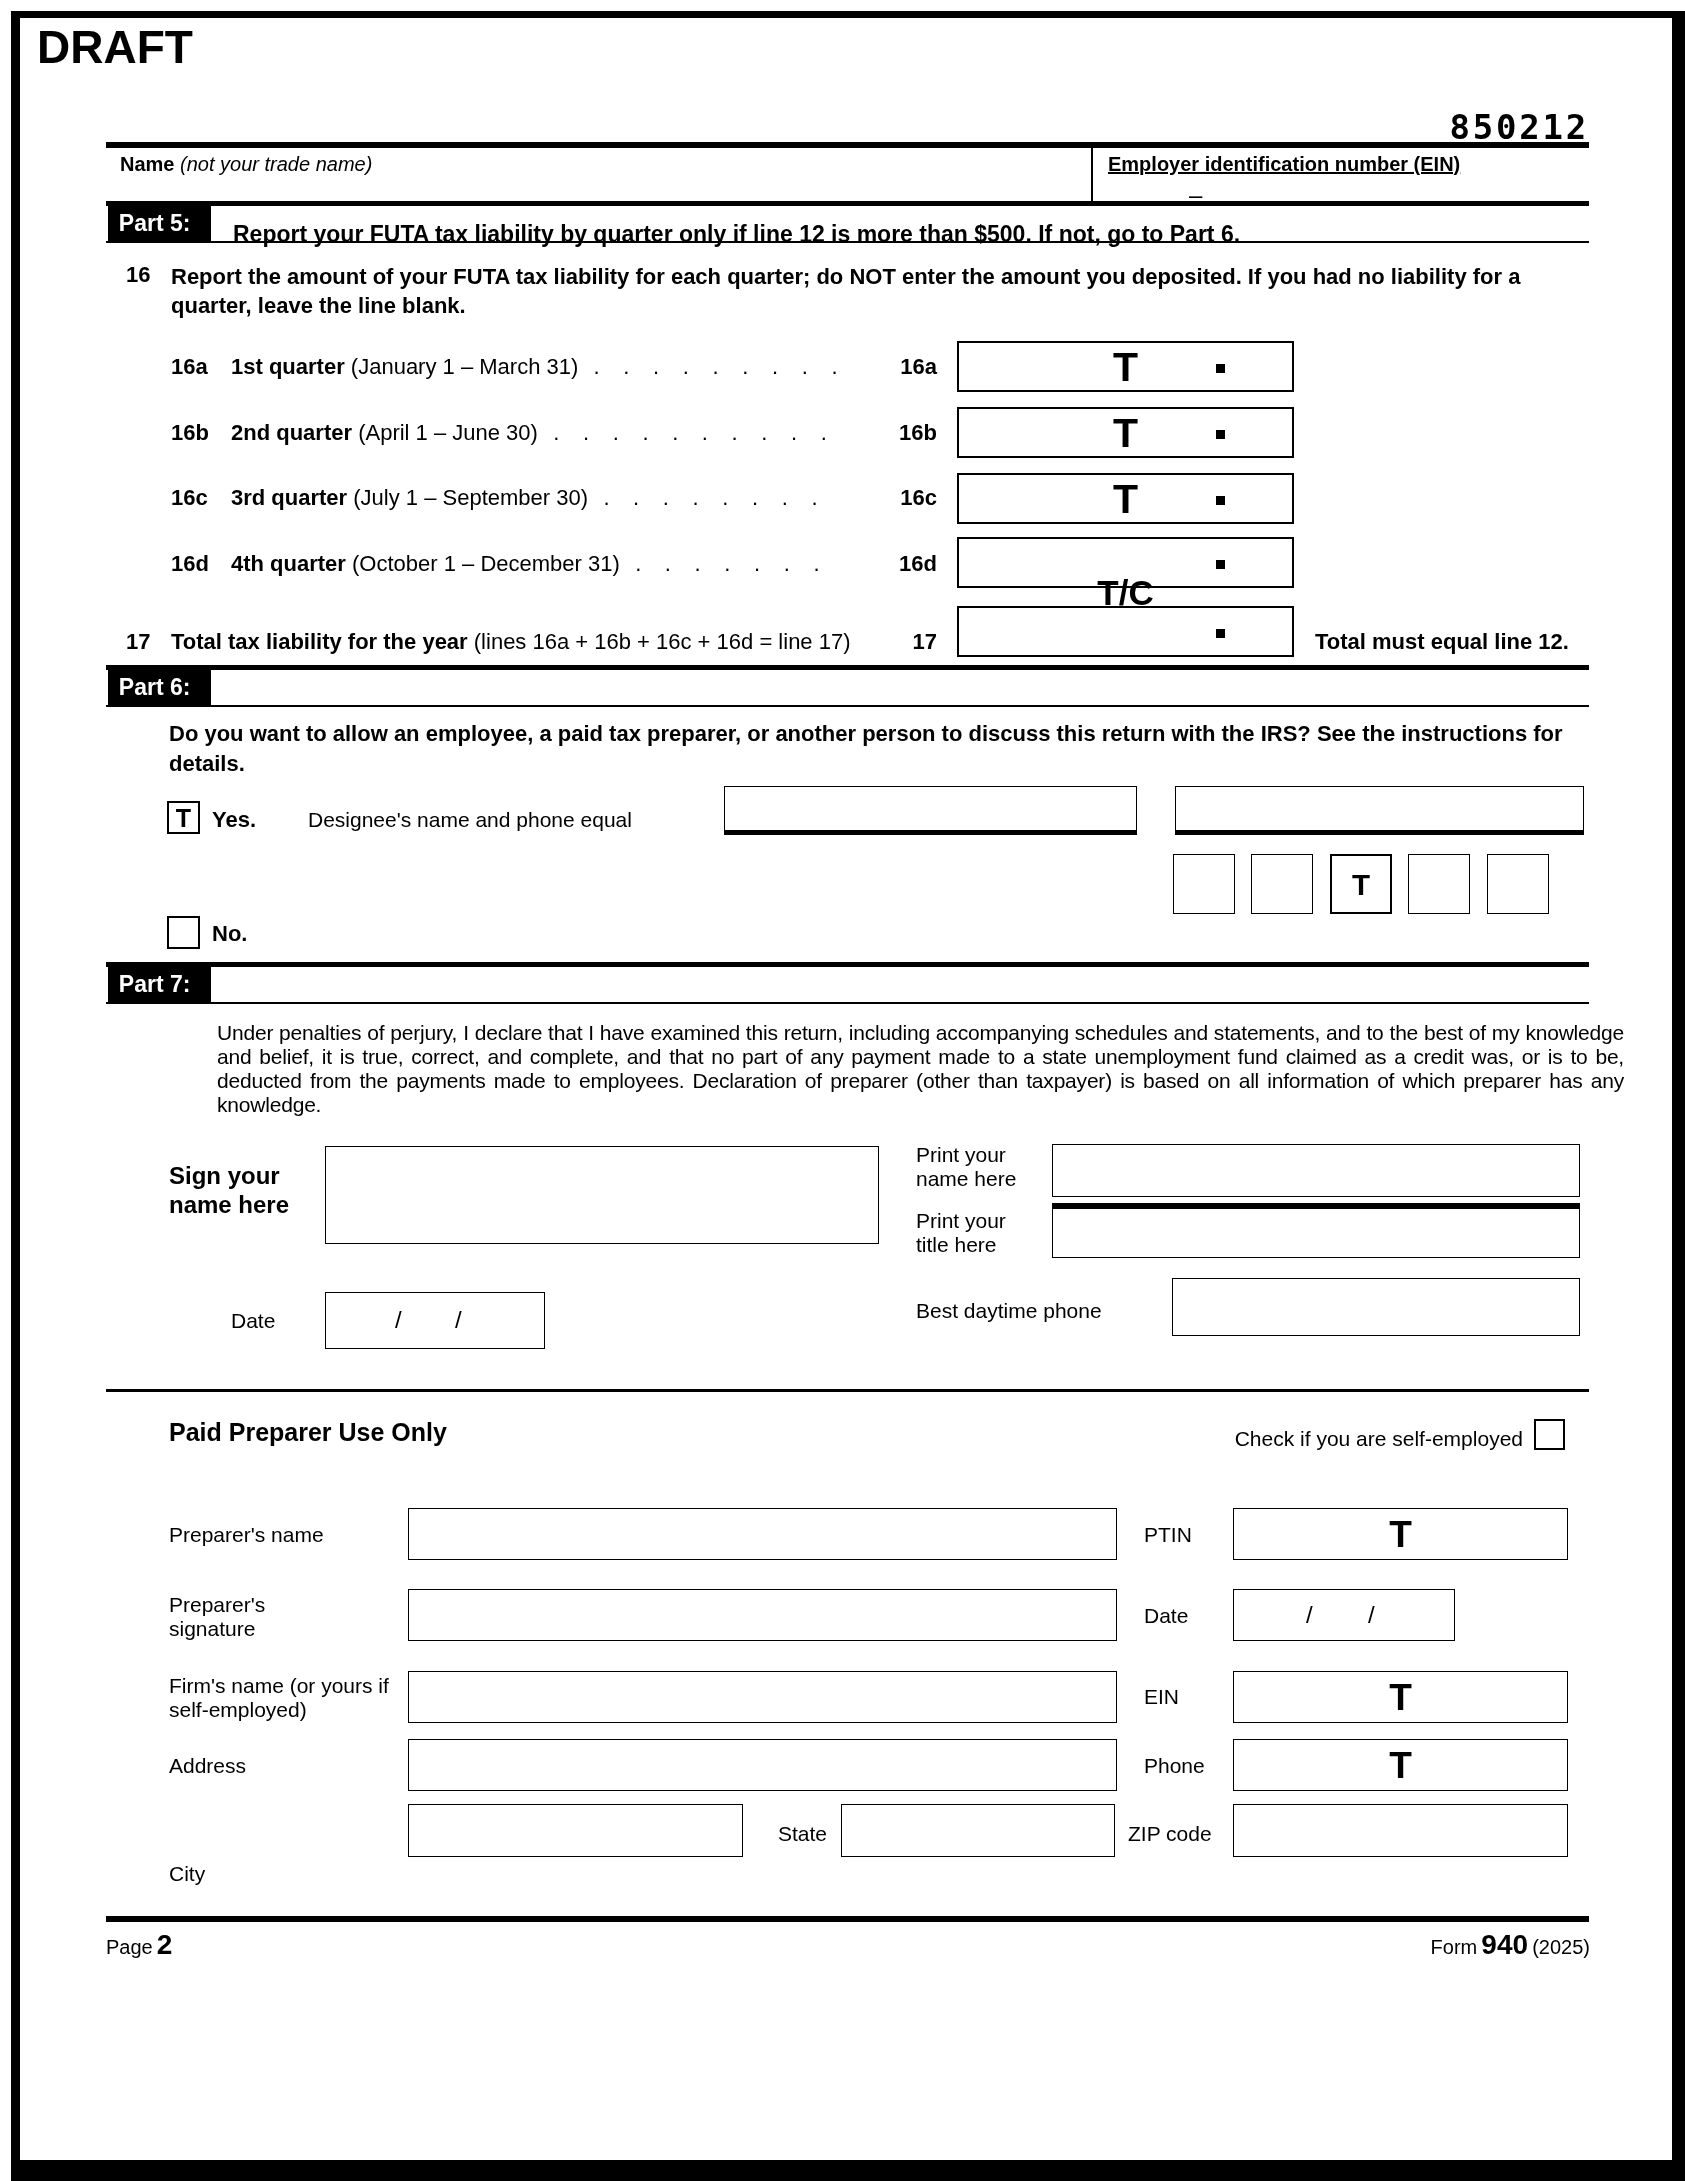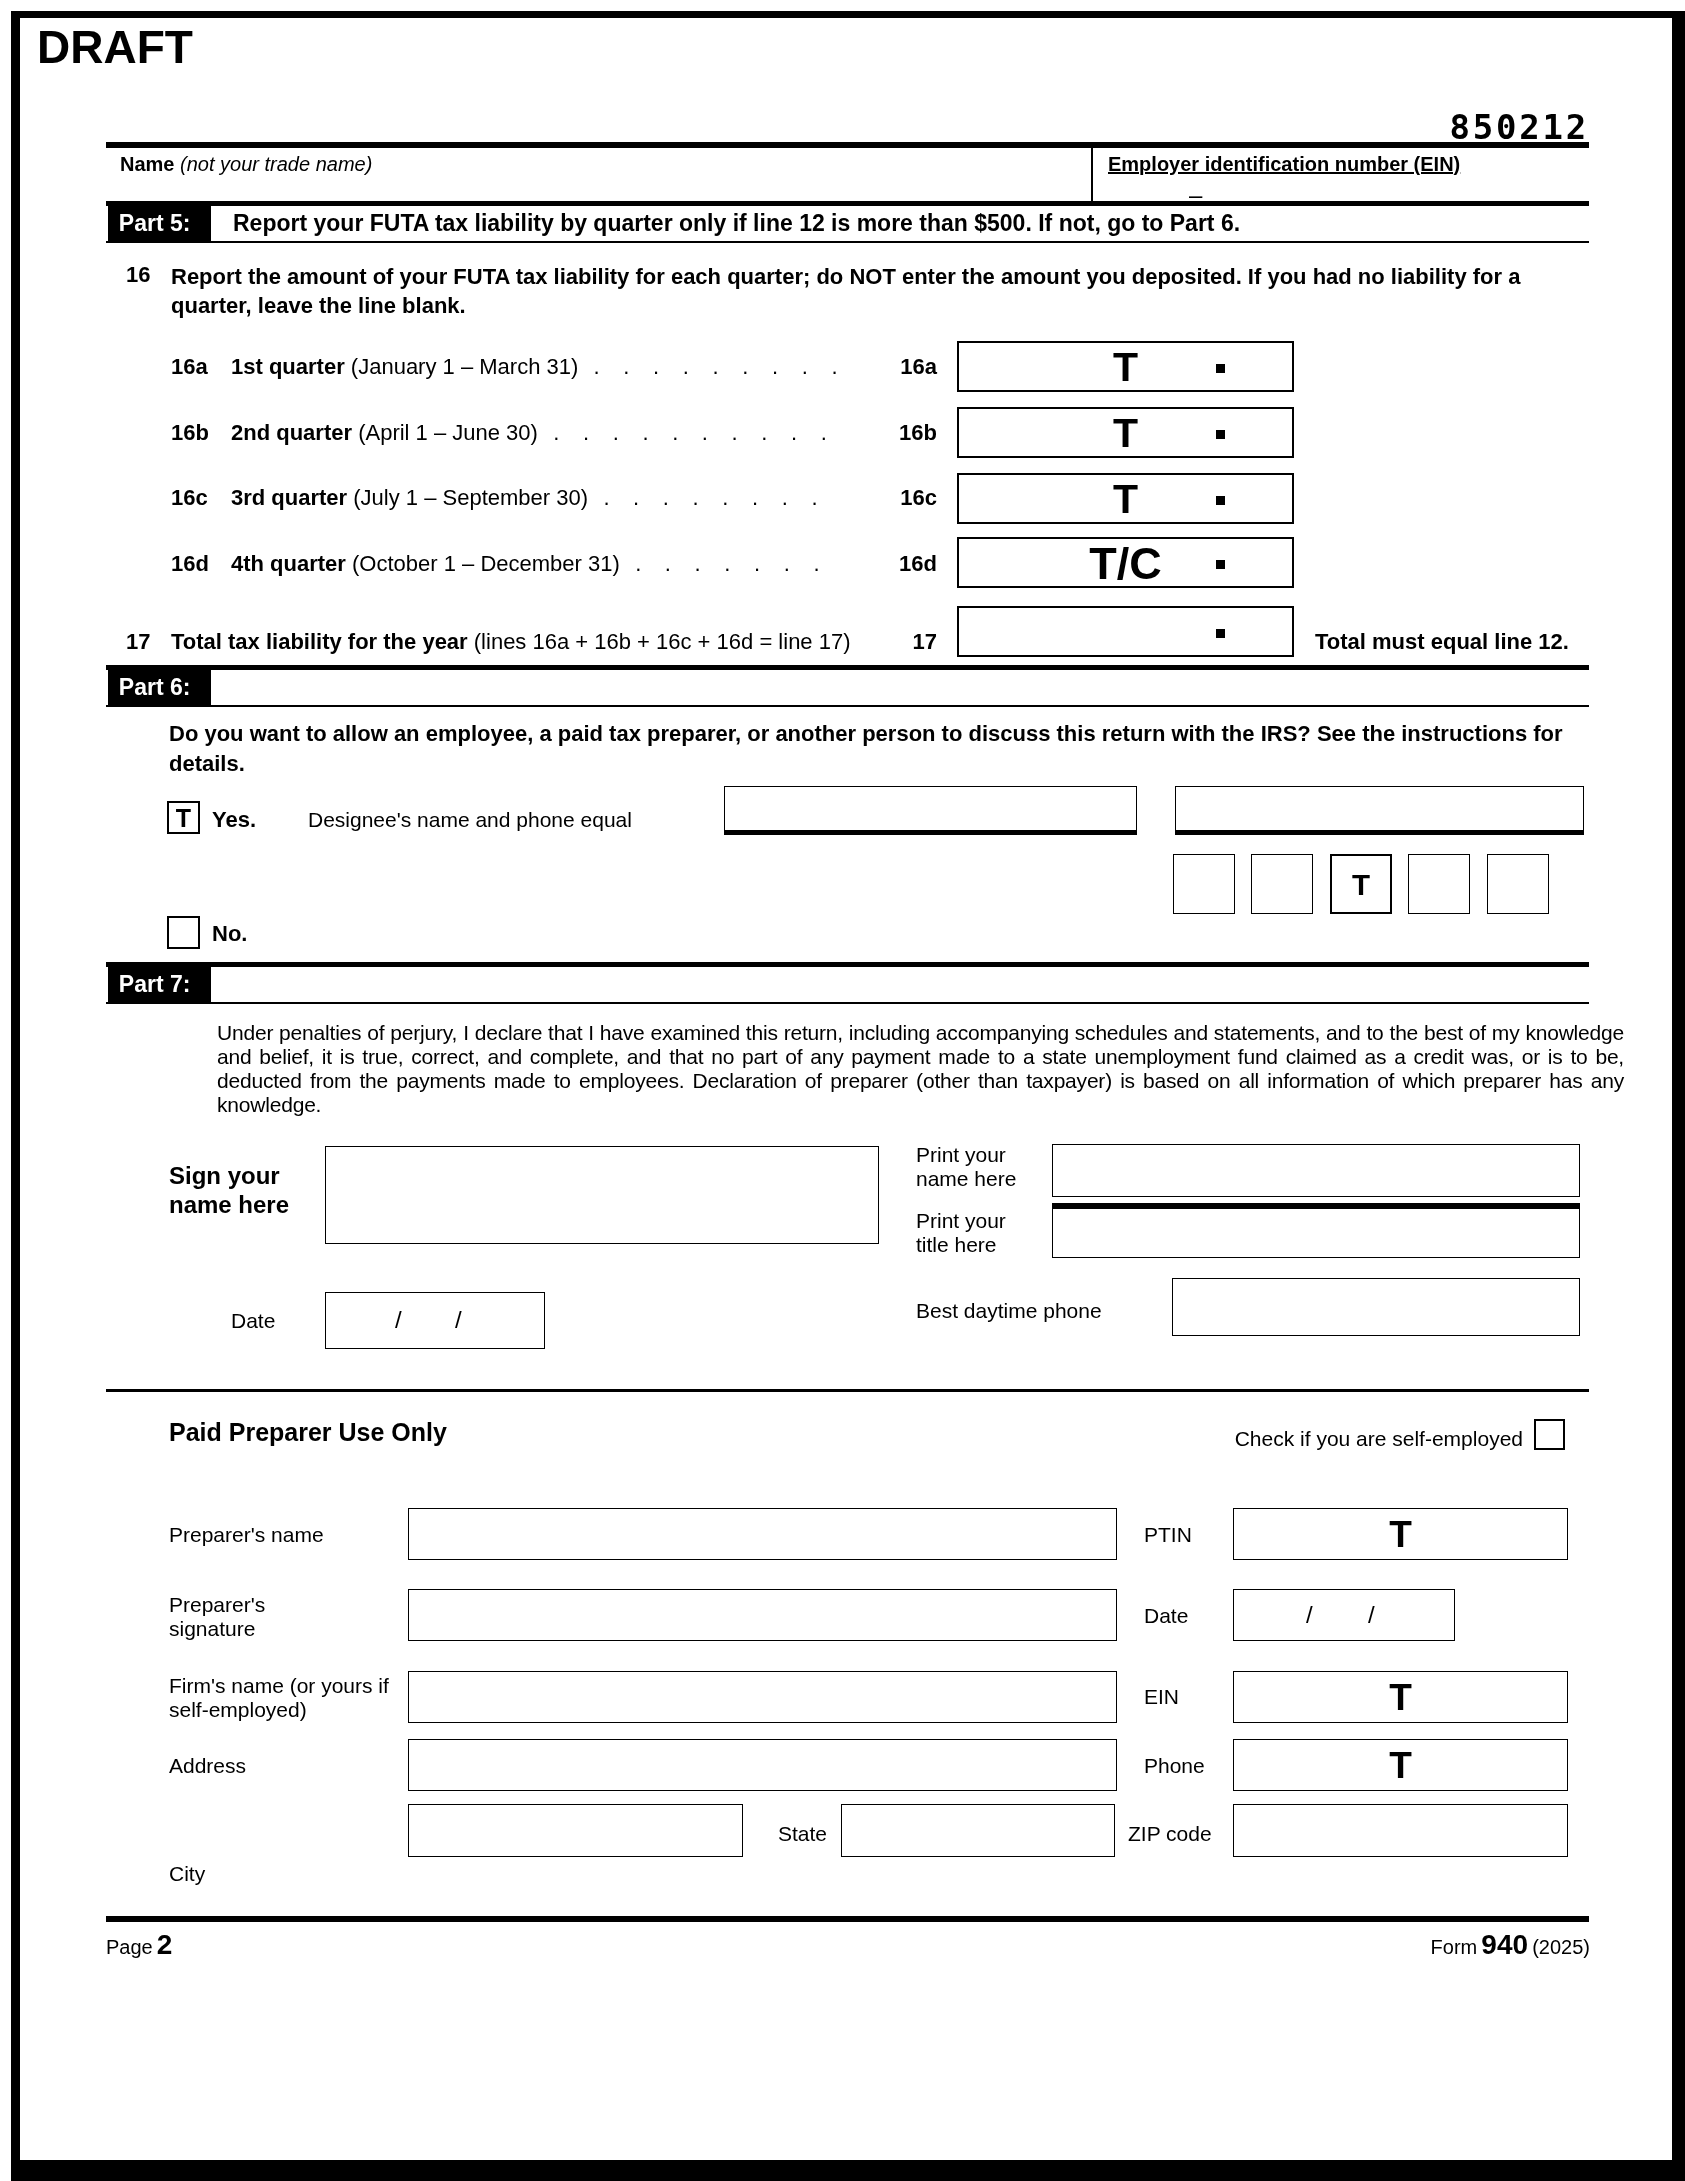--- a/index.html
+++ b/index.html
@@ -11,27 +11,27 @@
   .rule{background:#000;}
   .b{font-weight:bold;}
   .i{font-style:italic;}
   .lbl{font-size:21px;line-height:24px;}
   .small-lbl{font-size:20px;}
   .draft{font-size:46px;font-weight:bold;letter-spacing:0px;}
   .doccode{font-family:"DejaVu Sans Mono",monospace;font-size:34px;font-weight:bold;letter-spacing:2.8px;}
   .partbar{border-top:5.5px solid #000;border-bottom:2.8px solid #000;background:#fff;height:35px;}
   .partbar .plabel{position:absolute;left:1.8px;top:0;width:103px;height:35px;background:#000;color:#fff;
                    font-weight:bold;font-size:23px;line-height:35px;padding-left:11px;box-sizing:border-box;}
-  .partbar .ptitle{position:absolute;left:127px;top:0;height:35px;line-height:35px;font-weight:bold;font-size:23px;white-space:nowrap;text-align:center;}
+  .partbar .ptitle{position:absolute;left:127px;top:11px;height:35px;line-height:35px;font-weight:bold;font-size:23px;white-space:nowrap;text-align:center;}
   .qnum{font-size:22px;font-weight:bold;}
   .qtext{font-size:22px;white-space:nowrap;}
   .dots{word-spacing:15.7px;margin-left:9.2px;letter-spacing:0.9px;}
   .amtbox{width:337px;height:51px;border:2.8px solid #000;box-sizing:border-box;background:#fff;}
   .tmark{position:absolute;left:50%;top:50%;transform:translate(-50%,-50%);font-weight:bold;font-size:41px;line-height:41px;}
-  .tmark.sm{font-size:45px;}
+  .tmark.sm{font-size:35px;margin-top:29px;}
   .amt-dot{position:absolute;left:257px;top:21px;width:9.2px;height:9.2px;background:#000;}
   .checkbox{border:2.8px solid #000;box-sizing:border-box;background:#fff;}
   .entrybox{border:1.8px solid #000;box-sizing:border-box;background:#fff;}
   .thickbottom{border-bottom:5.5px solid #000;}
   .slash{font-size:24px;}
   .just{text-align:justify;margin-left:48px;}
   .footer-small{font-size:20px;}
   .footer-big{font-size:28px;font-weight:bold;}
 </style>
 </head>

